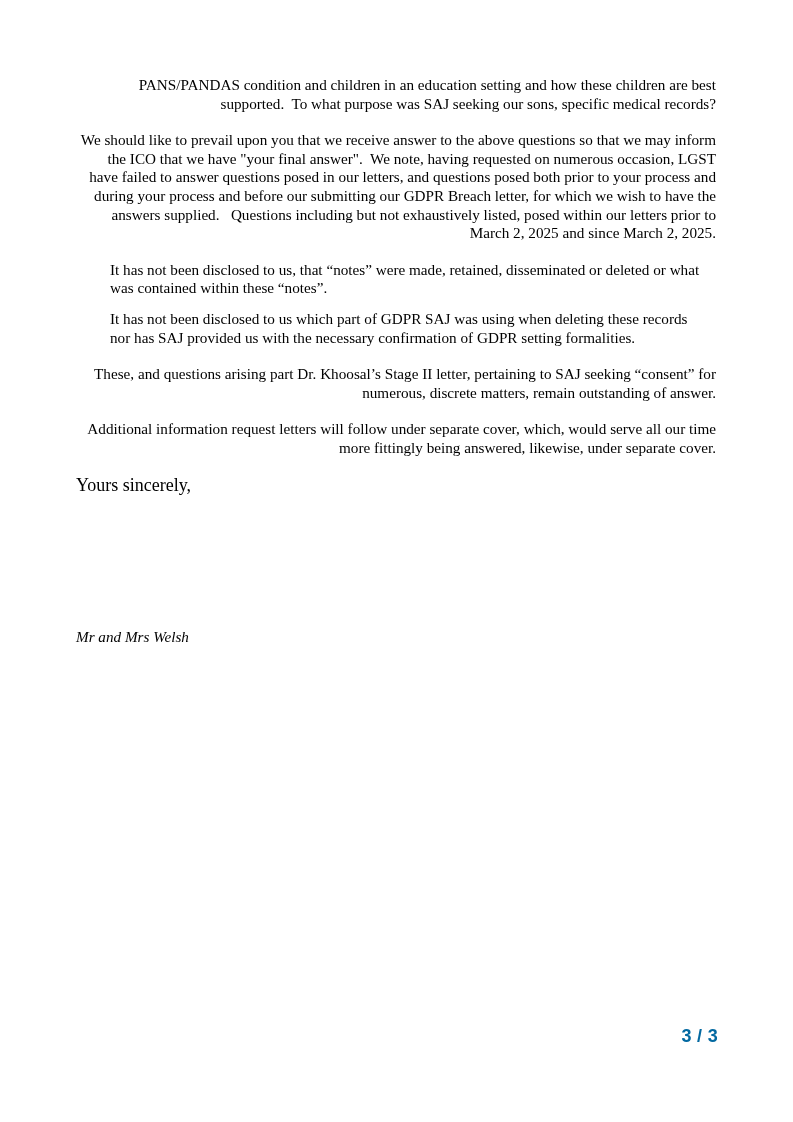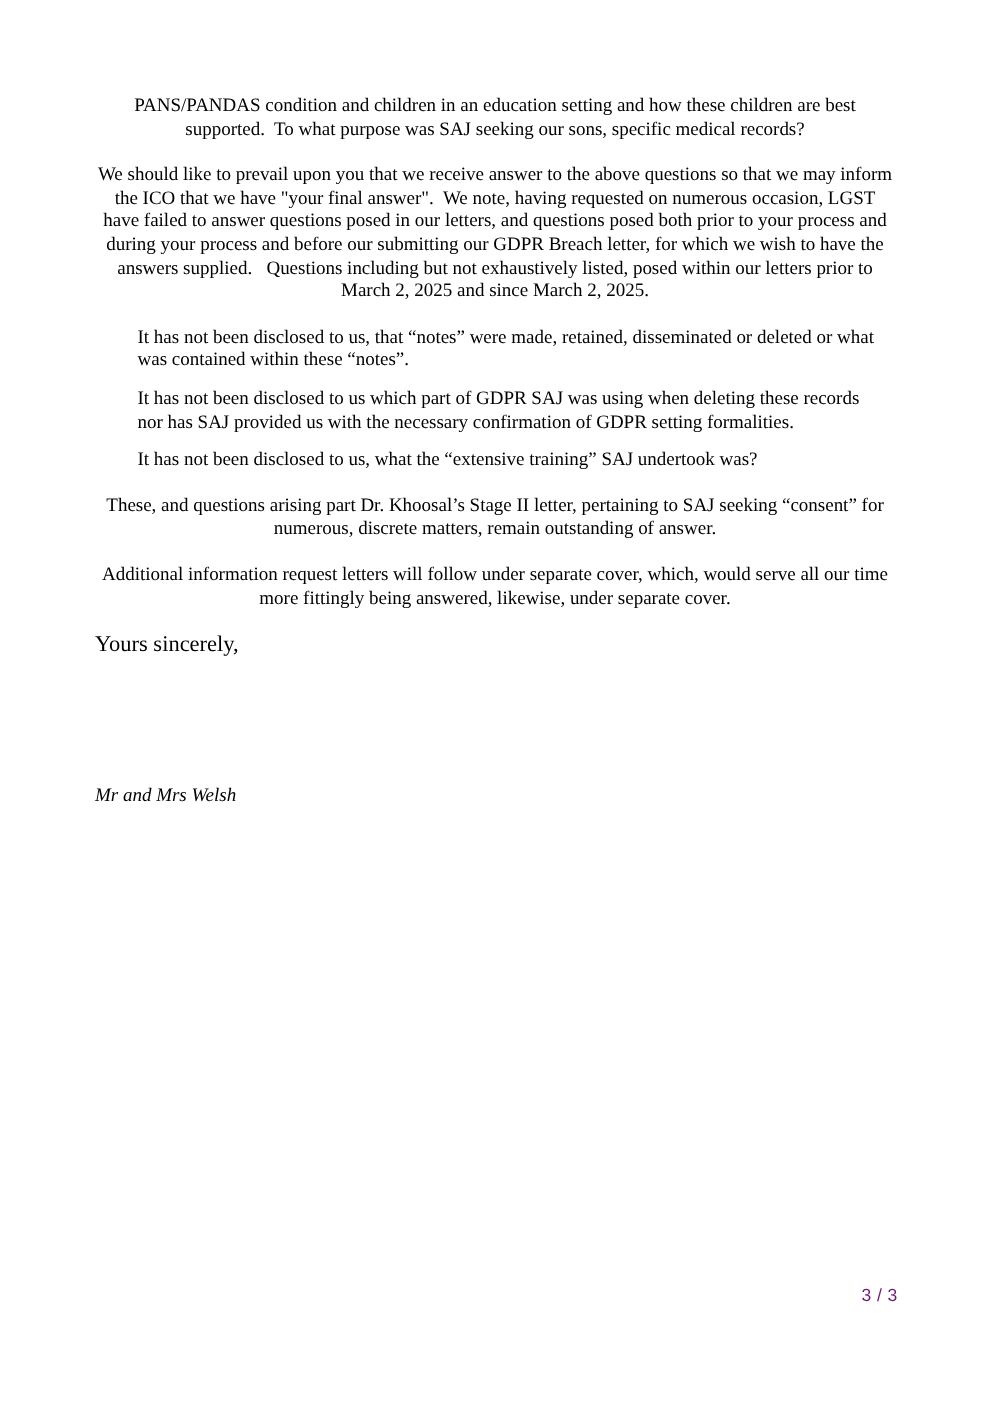--- a/index.html
+++ b/index.html
@@ -19,21 +19,21 @@
   .content {
     position: absolute;
     left: 76px;
     top: 76px;
     width: 640px;
   }
   p.para {
     margin: 0 0 18px 0;
     font-size: 15.2px;
     line-height: 18.6px;
-    text-align: center;
+    text-align: right;
     white-space: pre-wrap;
   }
   .indent-block {
     margin: 0 0 18px 0;
     padding-left: 22px;
   }
   .indent-block p.item {
     margin: 12px;
     font-size: 15.2px;
     line-height: 18.6px;
@@ -54,42 +54,42 @@
     top: 628px;
     font-size: 15.2px;
     line-height: 18.6px;
     font-style: italic;
   }
   .page-number {
     position: absolute;
     right: 75px;
     top: 1027px;
     font-family: "Liberation Sans", "DejaVu Sans", sans-serif;
-    font-size: 14px;
+    font-size: 18px;
     line-height: 19px;
-    color: #701a75;
+    color: #0369a1;
     letter-spacing: 0.3px;
+    font-weight: bold;
   }
 </style>
 </head>
 <body>
 
 <div class="page">
 
   <div class="content">
 
     <p class="para">PANS/PANDAS condition and children in an education setting and how these children are best supported.  To what purpose was SAJ seeking our sons, specific medical records?</p>
 
 
     <p class="para">We should like to prevail upon you that we receive answer to the above questions so that we may inform the ICO that we have "your final answer".  We note, having requested on numerous occasion, LGST have failed to answer questions posed in our letters, and questions posed both prior to your process and during your process and before our submitting our GDPR Breach letter, for which we wish to have the answers supplied.   Questions including but not exhaustively listed, posed within our letters prior to March 2, 2025 and since March 2, 2025.</p>
 
     <div class="indent-block">
       <p class="item">It has not been disclosed to us, that “notes” were made, retained, disseminated or deleted or what was contained within these “notes”.</p>
       <p class="item">It has not been disclosed to us which part of GDPR SAJ was using when deleting these records nor has SAJ provided us with the necessary confirmation of GDPR setting formalities.</p>
-      <p class="item">It has not been disclosed to us, what the “extensive training” SAJ undertook was?</p>
     </div>
 
     <p class="para">These, and questions arising part Dr. Khoosal’s Stage II letter, pertaining to SAJ seeking “consent” for numerous, discrete matters, remain outstanding of answer.</p>
 
     <p class="para">Additional information request letters will follow under separate cover, which, would serve all our time more fittingly being answered, likewise, under separate cover.</p>
 
     <p class="sign-off">Yours sincerely,</p>
 
   </div>
 

